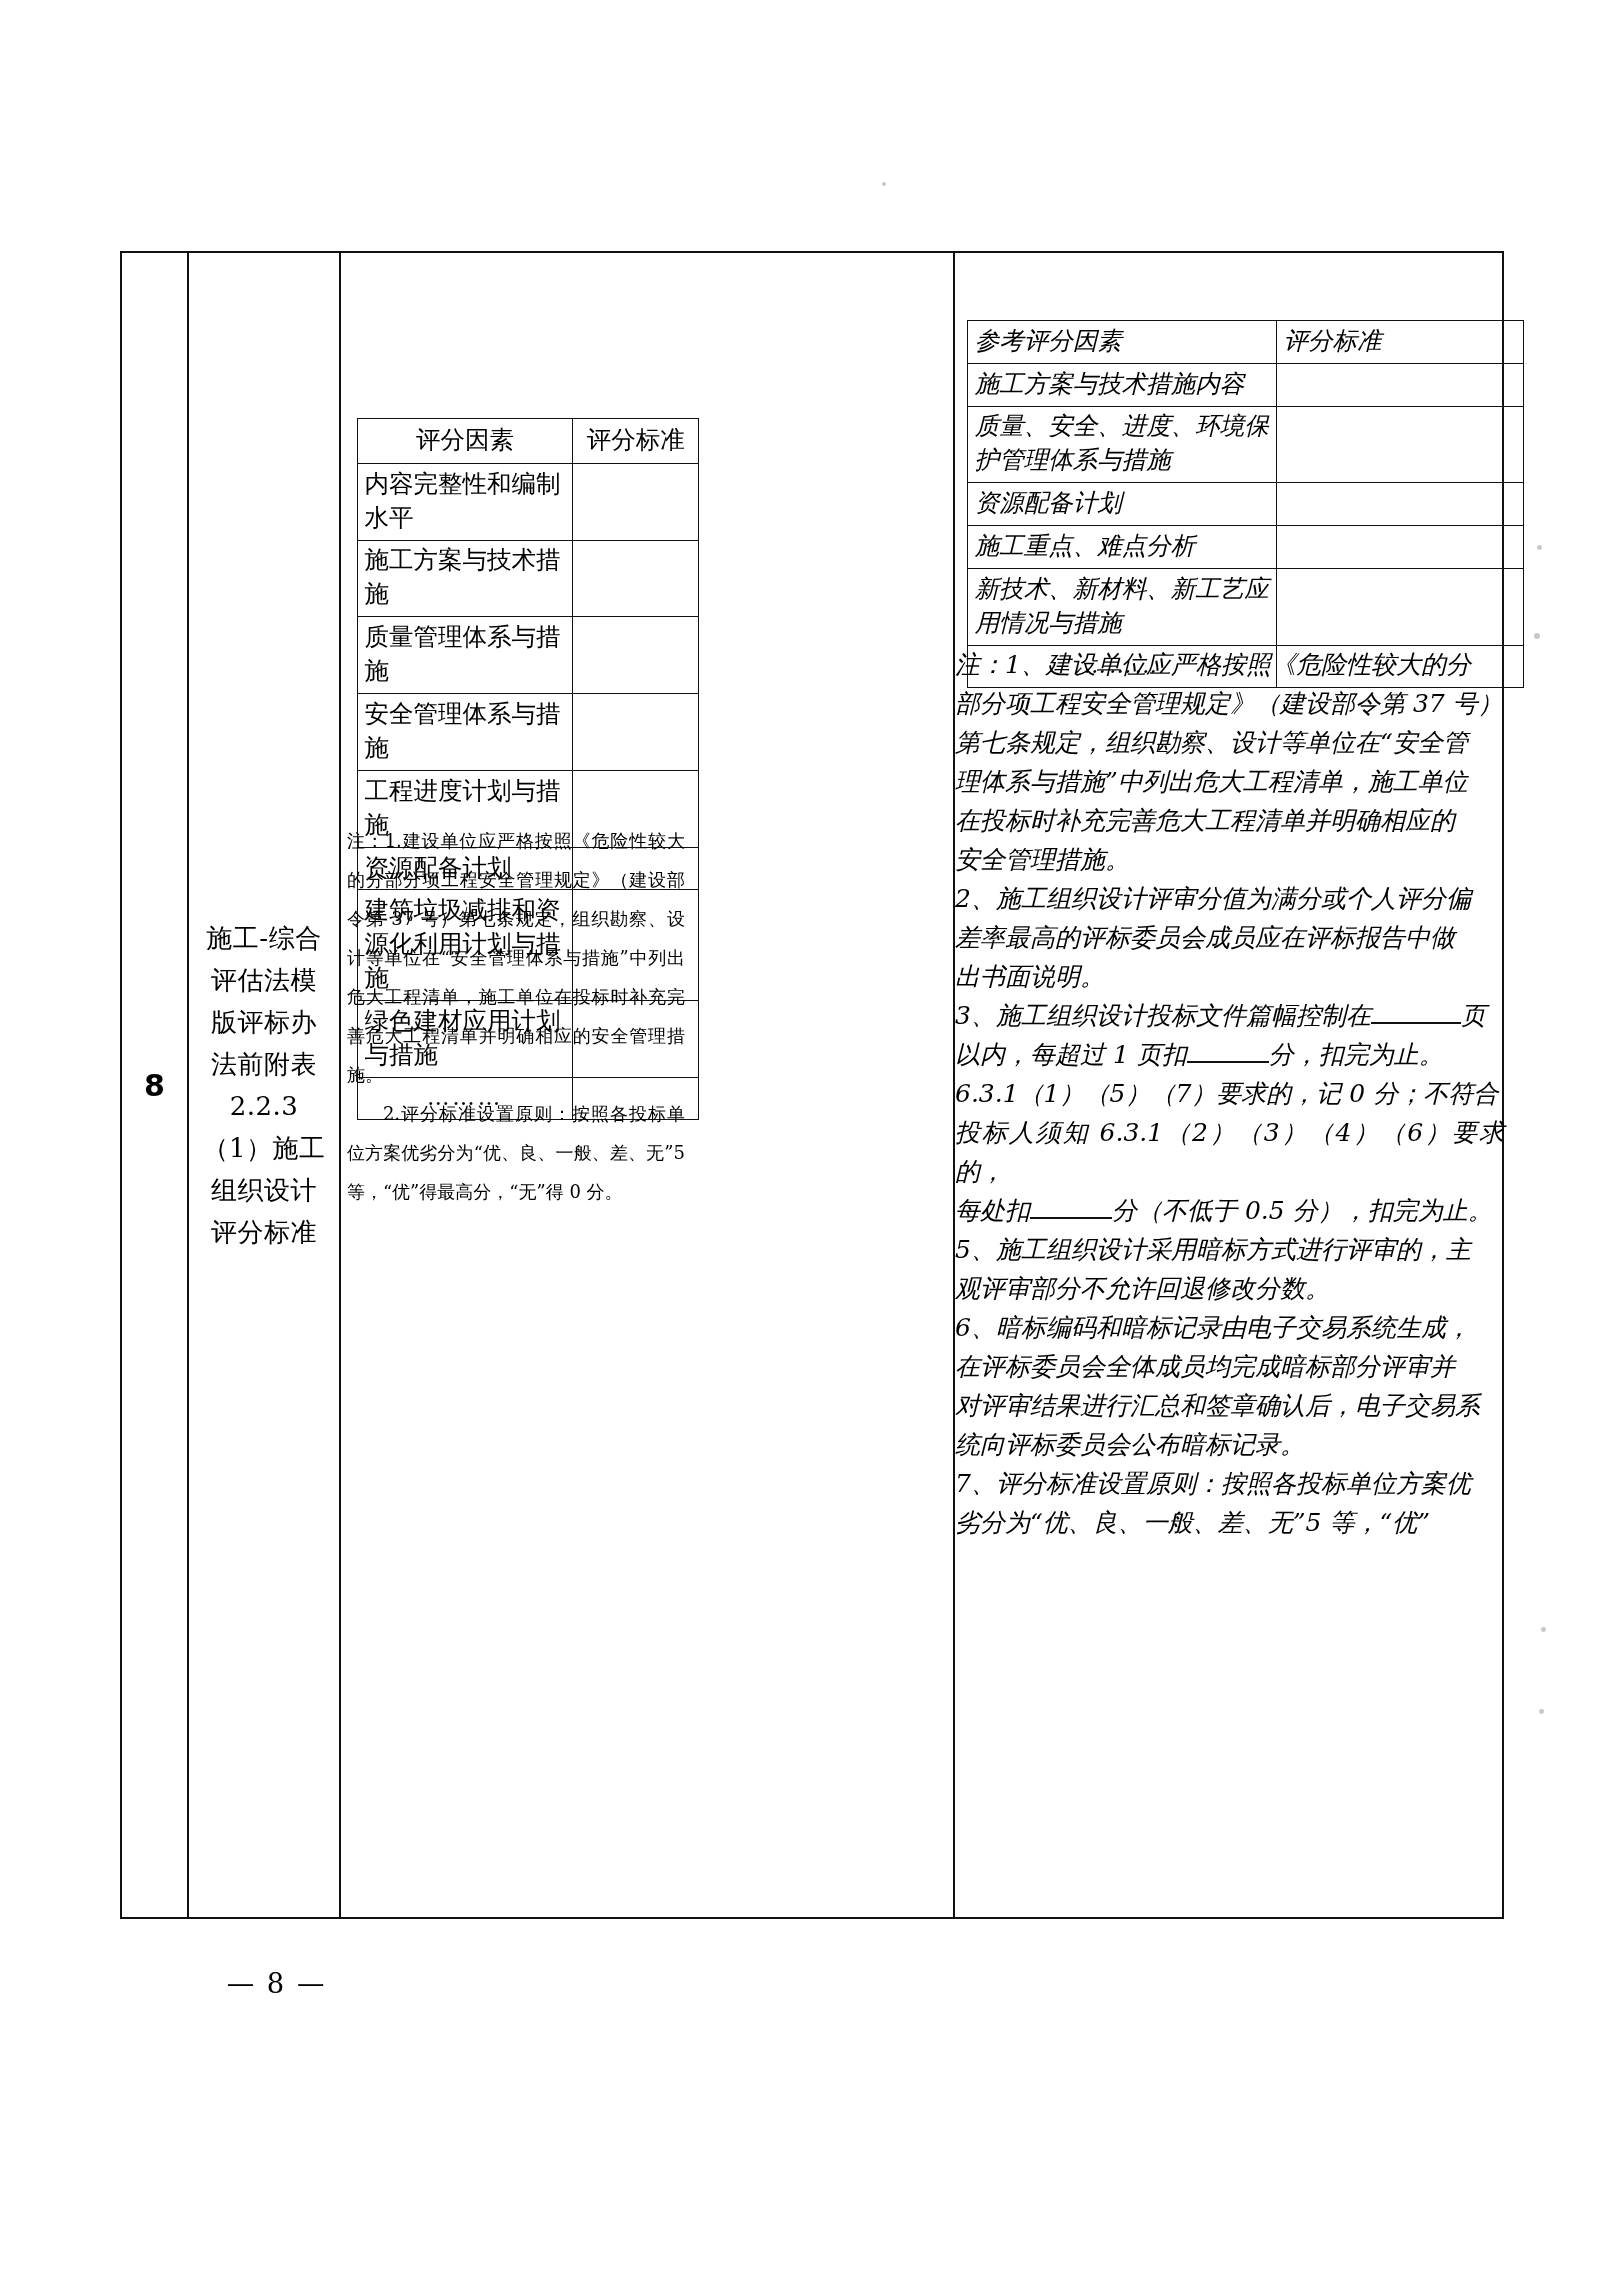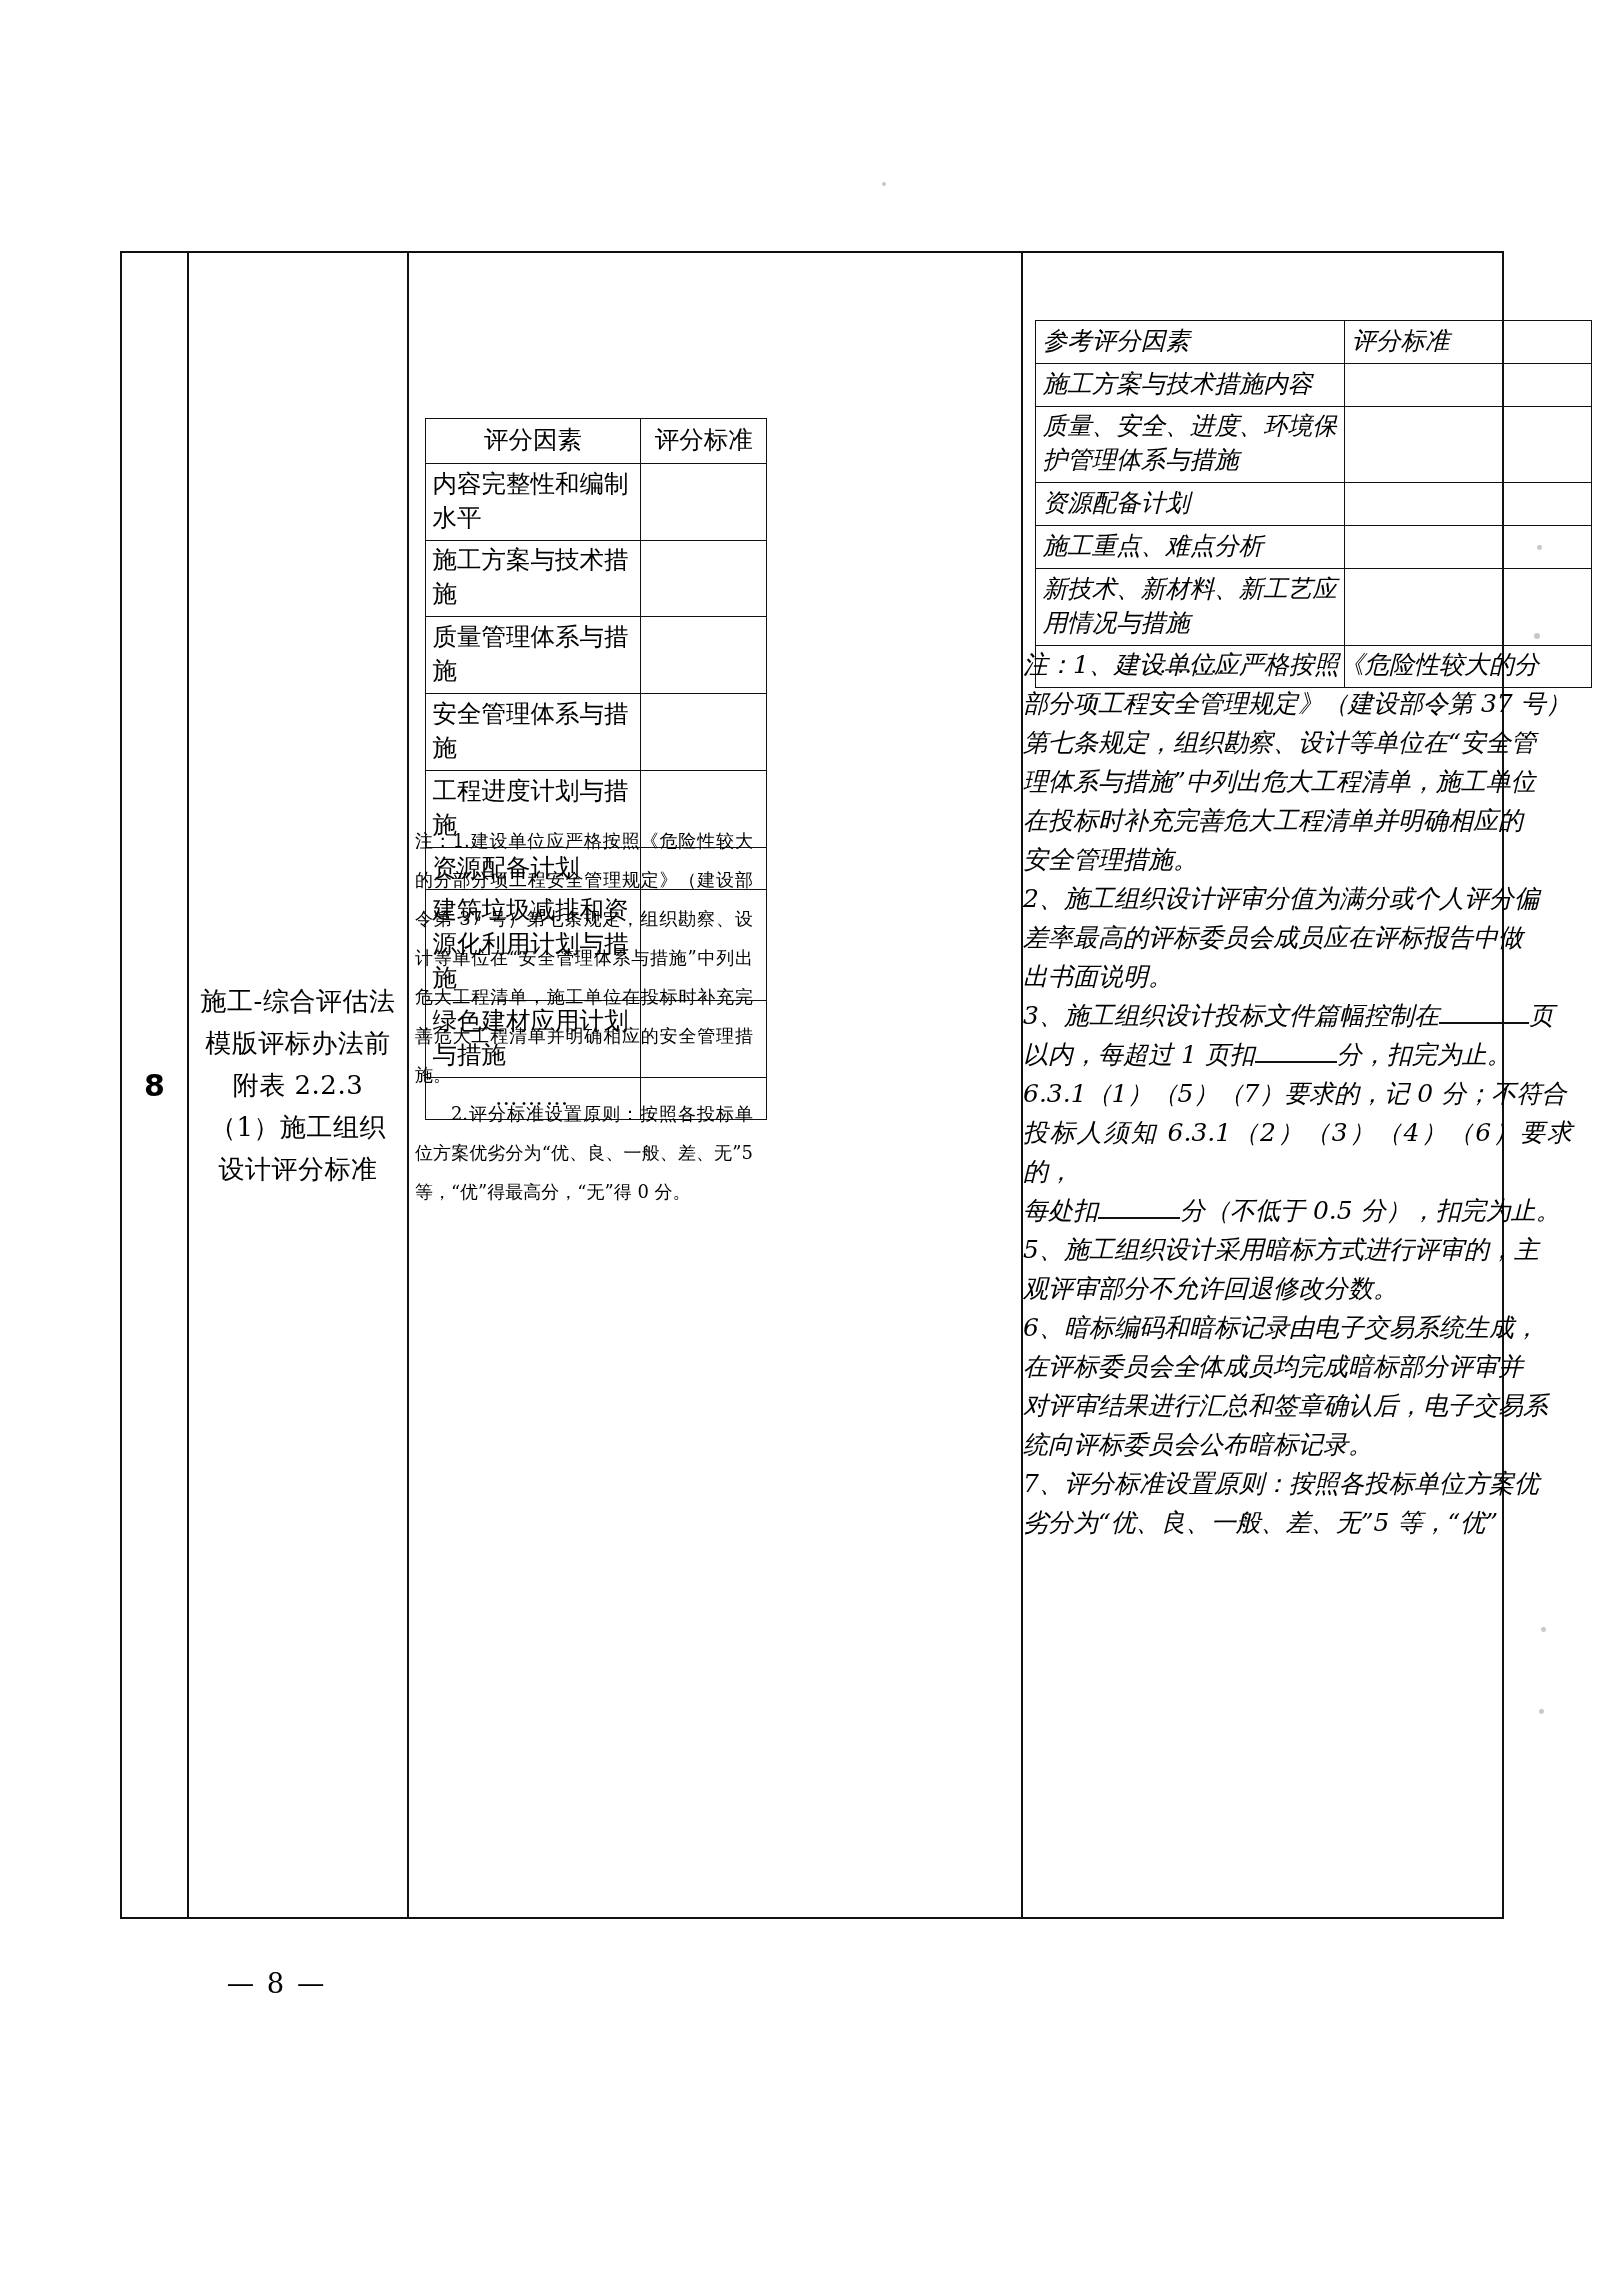--- a/index.html
+++ b/index.html
@@ -46,21 +46,21 @@
     align-items: center;
     justify-content: center;
     box-sizing: border-box;
   }
   .col-no .num {
     font-size: 30px;
     font-weight: bold;
     font-family: "DejaVu Sans", "Liberation Sans", sans-serif;
   }
   .col-name {
-    width: 220px;
+    width: 152px;
     border-right: 2px solid #111;
     display: flex;
     align-items: center;
     justify-content: center;
     box-sizing: border-box;
     padding: 5.9px 9.8px;
   }
   .col-name .vtitle {
     font-size: 26px;
     line-height: 42px;

